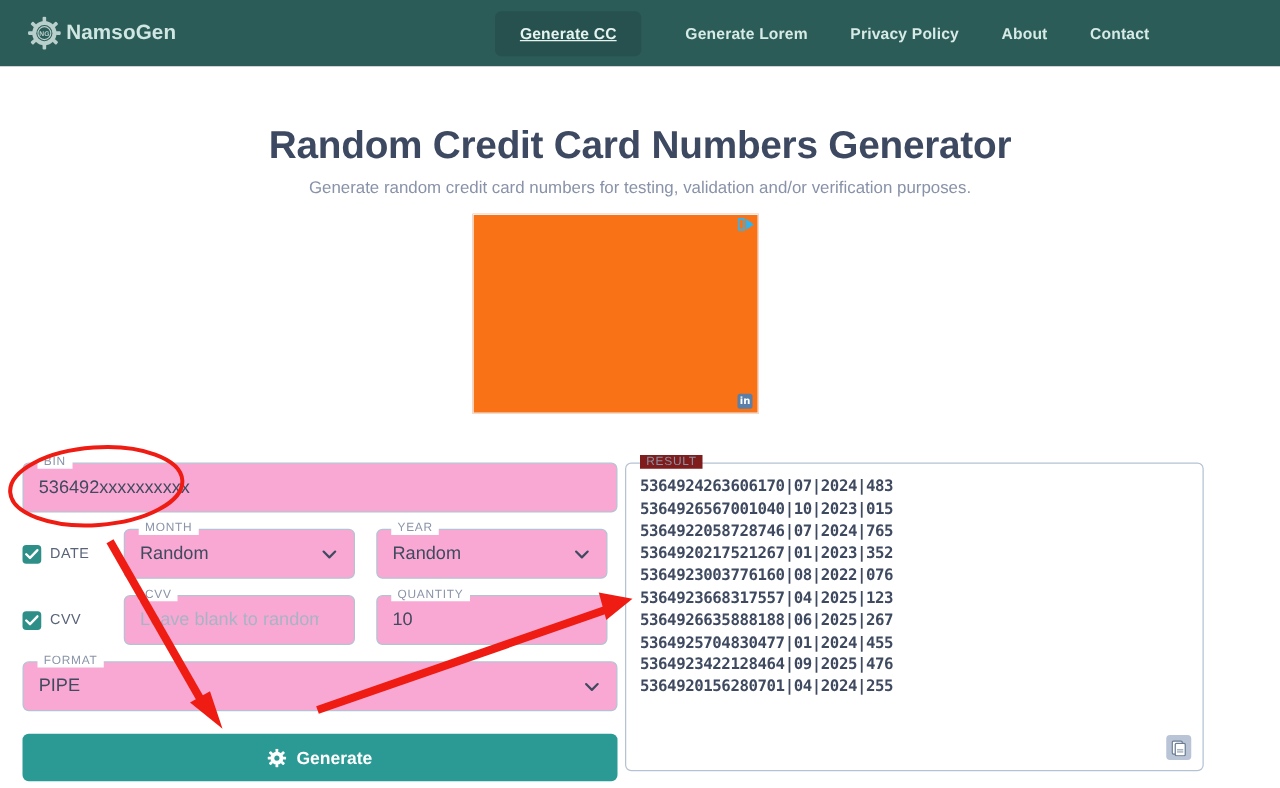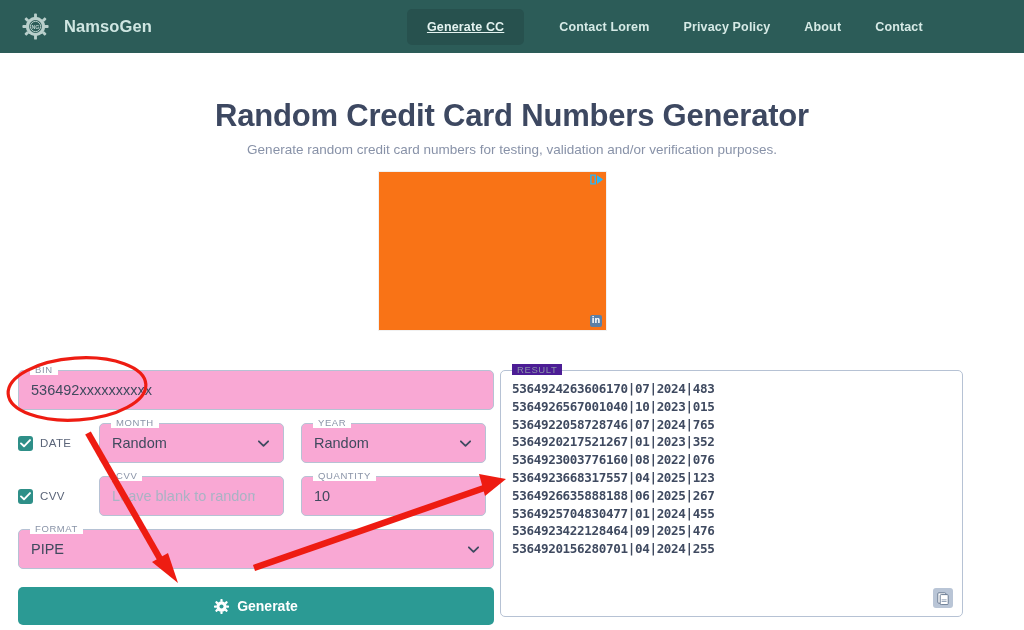--- a/index.html
+++ b/index.html
@@ -16,21 +16,21 @@
   }
 
   
   .navbar {
     position: absolute; top: 0; left: 0;
     width: 1024px; height: 53px;
     background: #2c5c58;
     display: flex; align-items: center;
   }
   .brand {
-    display: flex; align-items: center; gap: 15px;
+    display: flex; align-items: center; gap: 4px;
     margin-left: 22px;
   }
   .gear-logo { width: 27px; height: 27px; display: block; }
   .brand-name {
     color: #cfe6e2; font-size: 16.5px; font-weight: bold;
     letter-spacing: .1px;
   }
   .navlinks {
     display: flex; align-items: center;
     margin-left: 255px;
@@ -154,21 +154,21 @@
     position: absolute; left: 500px; top: 370px;
     width: 463px; height: 247px;
   }
   .result-box {
     position: relative; width: 463px; height: 247px;
     border: 1px solid #b6c2d4; border-radius: 5px;
     background: #fff;
   }
   .result-box .legend {
     position: absolute; top: -7px; left: 11px;
-    background: #4c1d95; padding: 0 5px;
+    background: #7f1d1d; padding: 0 5px;
     font-size: 9.5px; color: #8a94a8; letter-spacing: .6px;
   }
   .result-lines {
     position: absolute; left: 11px; top: 9px;
     right: 10px; bottom: 8px;
     overflow: hidden;
   }
   .rline {
     font-family: "DejaVu Sans Mono", monospace;
     font-size: 12.6px;
@@ -215,21 +215,21 @@
         <circle cx="16" cy="16" r="7.6" fill="#2c5c58"></circle>
         <circle cx="16" cy="16" r="6.1" fill="none" stroke="#b9cfcb" stroke-width="1.1"></circle>
         <text x="16" y="18.6" font-size="6.4" font-weight="bold" fill="#b9cfcb" text-anchor="middle" font-family="Liberation Sans, sans-serif">NG</text>
       </svg>
       <span class="brand-name">NamsoGen</span>
     </div>
 
     <div class="navlinks">
       <div class="navlink active">Generate CC</div>
       <div class="nav-sep"></div>
-      <div class="navlink">Contact Lorem</div>
+      <div class="navlink">Generate Lorem</div>
       <div class="navlink">Privacy Policy</div>
       <div class="navlink">About</div>
       <div class="navlink">Contact</div>
     </div>
   </div>
 
   <div class="hero">
     <div class="page-title">Random Credit Card Numbers Generator</div>
     <div class="page-sub">Generate random credit card numbers for testing, validation and/or verification purposes.</div>
   </div>

